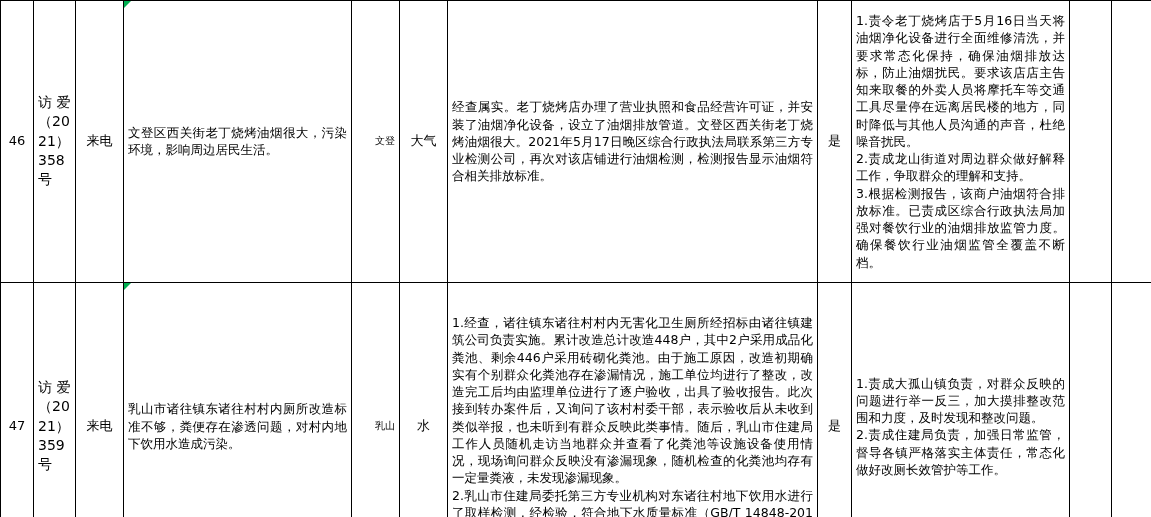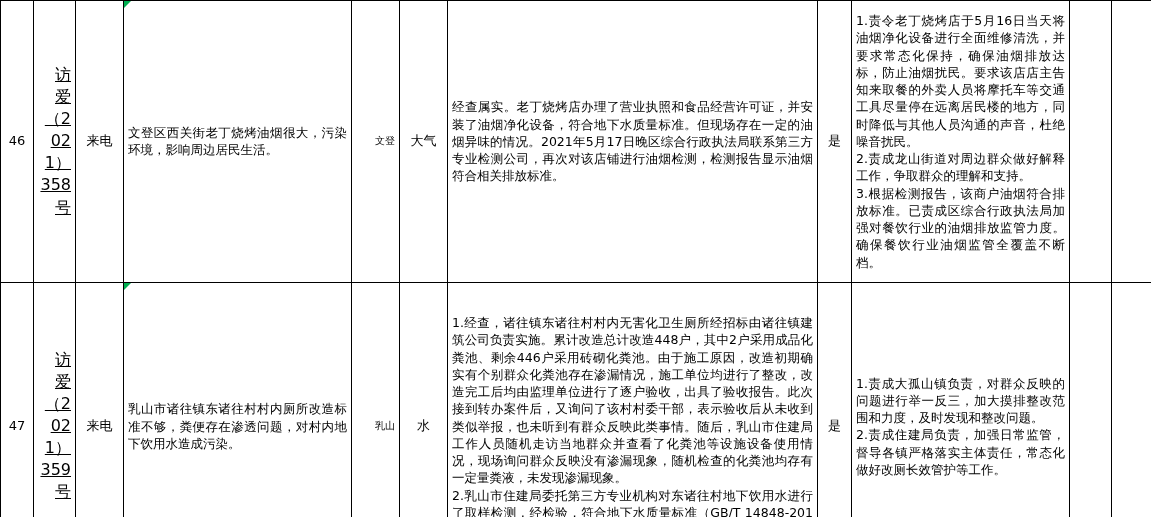--- a/index.html
+++ b/index.html
@@ -42,25 +42,24 @@
   col.c-type { width: 48px; }
   col.c-detail { width: 370px; }
   col.c-flag { width: 34px; }
   col.c-meas { width: 218px; }
   col.c-x1 { width: 42px; }
   col.c-x2 { width: 40px; }
   .top { vertical-align: top; }
 
   .cell-idx { font-size: 13px; text-align: center; margin-top: 27px; }
   .cell-no {
-    font-size: 16px;
-    text-align: right;
+    font-size: 14px;
+    text-align: left;
     line-height: 1.5;
     letter-spacing: 0;
-    text-decoration: underline;
   }
   .cell-src { font-size: 13px; text-align: center; }
   .cell-area { font-size: 10px; text-align: right; }
   .cell-type { font-size: 13px; text-align: center; }
   .cell-flag { font-size: 13px; text-align: center; }
   .cell-desc { font-size: 12.5px; text-align: justify; margin-left: 8px; }
   .cell-detail { font-size: 12.5px; text-align: justify; }
   .cell-meas { font-size: 12.5px; text-align: justify; }
 
   
@@ -98,21 +97,21 @@
       <col class="c-x2">
     </colgroup>
     <tbody>
       <tr class="row-46">
         <td class="cell-idx">46</td>
         <td class="cell-no">访 爱（2021）358号</td>
         <td class="cell-src">来电</td>
         <td class="cell-desc marker-cell">文登区西关街老丁烧烤油烟很大，污染环境，影响周边居民生活。</td>
         <td class="cell-area">文登</td>
         <td class="cell-type">大气</td>
-        <td class="cell-detail">经查属实。老丁烧烤店办理了营业执照和食品经营许可证，并安装了油烟净化设备，符合地下水质量标准。但现场存在一定的油烟异味的情况。2021年5月17日晚区综合行政执法局联系第三方专业检测公司，再次对该店铺进行油烟检测，检测报告显示油烟符合相关排放标准。</td>
+        <td class="cell-detail">经查属实。老丁烧烤店办理了营业执照和食品经营许可证，并安装了油烟净化设备，设立了油烟排放管道。文登区西关街老丁烧烤油烟很大。2021年5月17日晚区综合行政执法局联系第三方专业检测公司，再次对该店铺进行油烟检测，检测报告显示油烟符合相关排放标准。</td>
         <td class="cell-flag">是</td>
         <td class="cell-meas pre">1.责令老丁烧烤店于5月16日当天将油烟净化设备进行全面维修清洗，并要求常态化保持，确保油烟排放达标，防止油烟扰民。要求该店店主告知来取餐的外卖人员将摩托车等交通工具尽量停在远离居民楼的地方，同时降低与其他人员沟通的声音，杜绝噪音扰民。
 2.责成龙山街道对周边群众做好解释工作，争取群众的理解和支持。
 3.根据检测报告，该商户油烟符合排放标准。已责成区综合行政执法局加强对餐饮行业的油烟排放监管力度。确保餐饮行业油烟监管全覆盖不断档。</td>
         <td class="cell-extra"></td>
         <td class="cell-extra"></td>
       </tr>
       <tr class="row-47">
         <td class="cell-idx">47</td>
         <td class="cell-no">访 爱（2021）359号</td>

